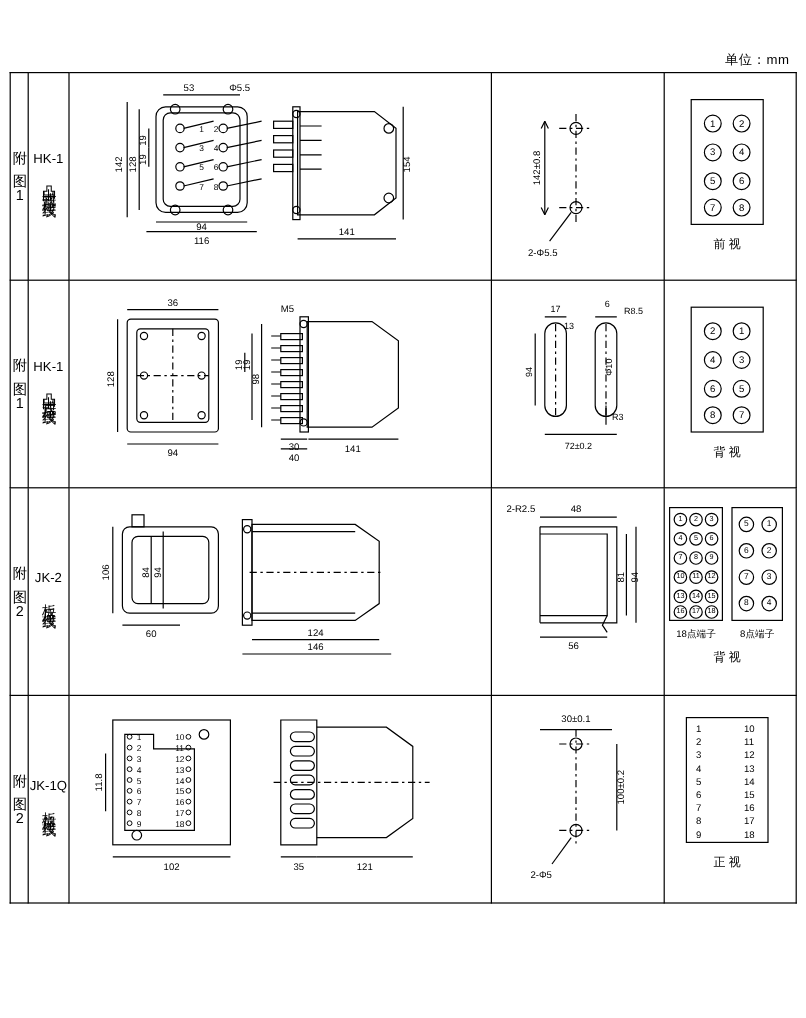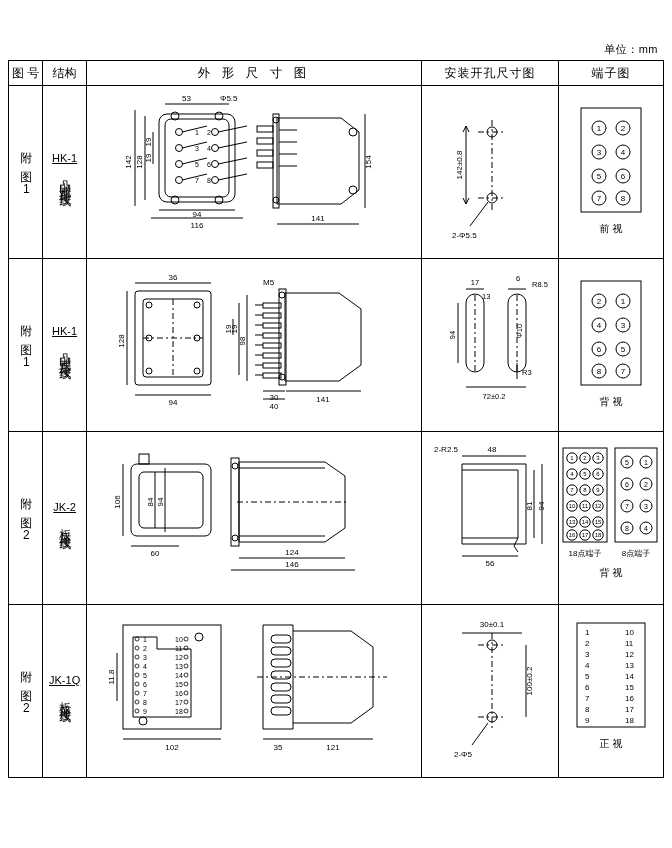--- a/index.html
+++ b/index.html
@@ -11,44 +11,37 @@
   th{font-weight:normal;font-size:12px;height:24px;}
   .colA{width:36px;}
   .colB{width:46px;}
   .colC{width:334px;}
   .colD{width:136px;}
   .colE{width:104px;}
   .vtext{writing-mode:vertical-rl;text-orientation:upright;letter-spacing:3px;font-size:12px;line-height:1.1;display:inline-block;}
   .cellcenter{text-align:center;vertical-align:middle;}
   .rowh{height:172px;}
   .struct{font-size:11px;line-height:1.25;text-align:center;}
-  .struct .code{letter-spacing:0px;text-decoration:underline;}
+  .struct .code{letter-spacing:0px;}
   .draw{position:relative;width:100%;height:100%;text-align:center;}
   svg{display:block;}
   .termbox{fill:none;stroke:#000;stroke-width:1;}
   .tnum{font-size:8px;text-anchor:middle;dominant-baseline:central;}
   .hdr{font-size:12.5px;letter-spacing:4px;}
   .hdr2{font-size:12px;letter-spacing:1px;}
 </style>
 </head>
 <body>
 
 <div class="page">
 
   <div class="unit">单位：mm</div>
 
   <table class="main">
     <tbody>
-        <tr>
-      <th class="colA">图 号</th>
-      <th class="colB">结构</th>
-      <th class="colC hdr">外 形 尺 寸 图</th>
-      <th class="colD hdr2">安装开孔尺寸图</th>
-      <th class="colE hdr2">端子图</th>
-    </tr>
 
     <tr class="rowh">
       <td class="cellcenter">
         <span class="vtext">附 图 1</span>
       </td>
       <td class="cellcenter">
         <div class="struct">
           <div class="code">HK-1</div>
           <div style="margin-top:4px"><span class="vtext">凸出式前接线</span></div>
         </div>

